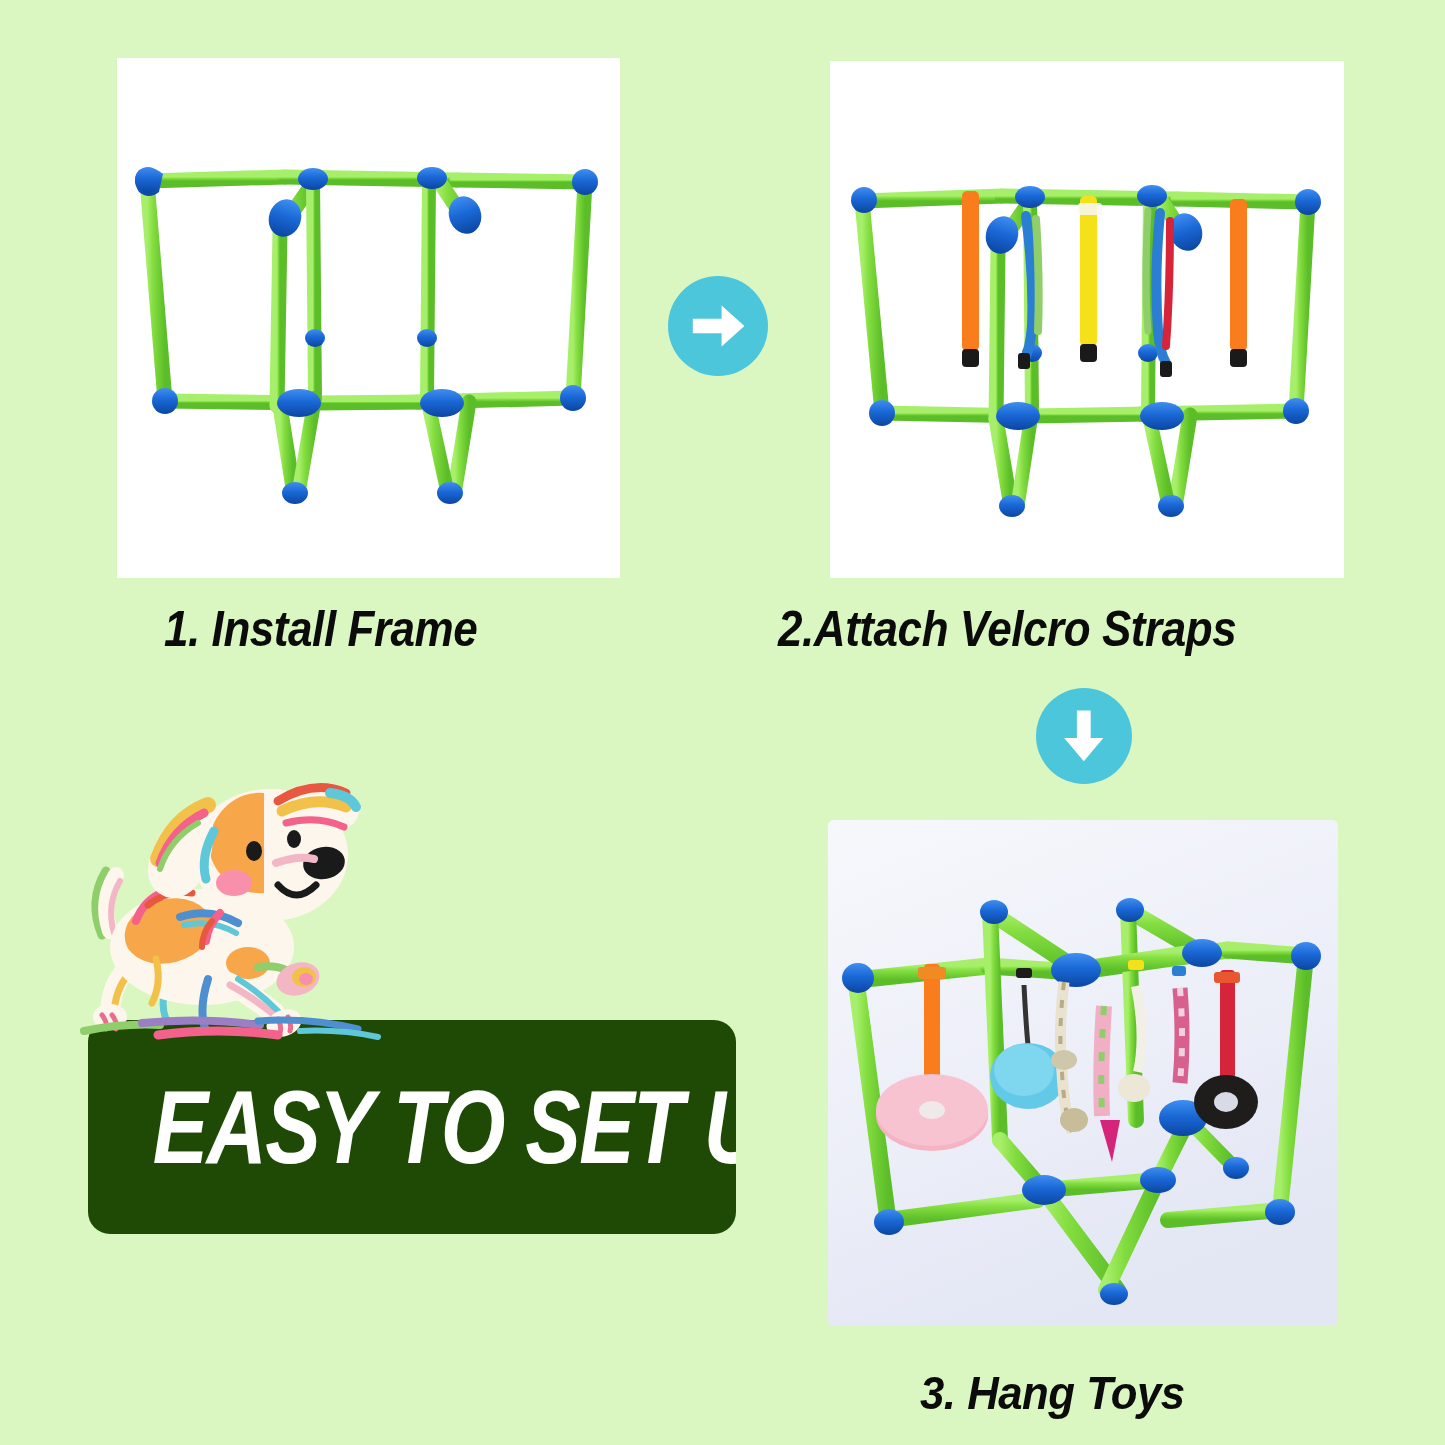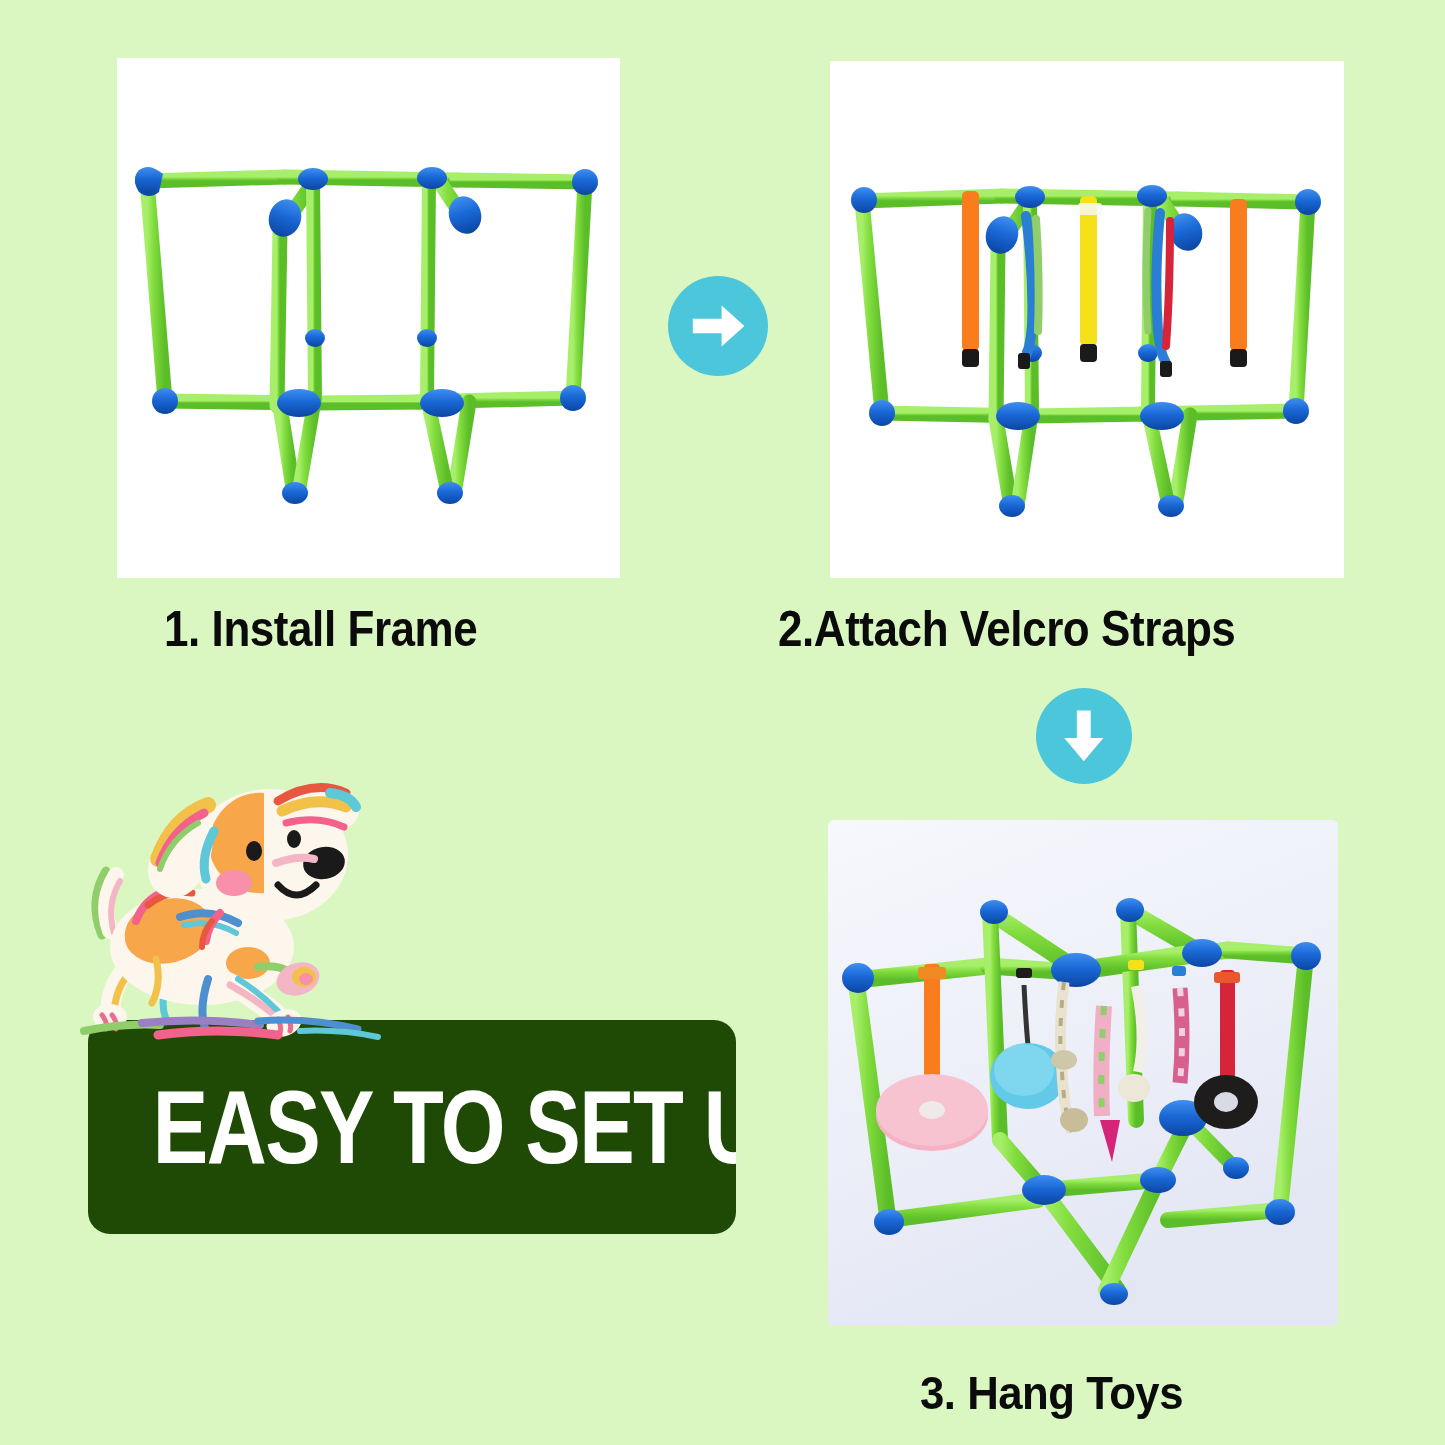--- a/index.html
+++ b/index.html
@@ -12,20 +12,21 @@
     background: #daf7c2;
     font-family: "Liberation Sans", sans-serif;
     overflow: hidden;
     position: relative;
   }
   .stage {
     position: absolute;
     inset: 0;
     width: 1445px;
     height: 1188px;
+    font-style: italic;
   }
 
   
   .photo {
     position: absolute;
     background: #ffffff;
     overflow: hidden;
   }
   #photo-1 { left: 117px; top: 58px;  width: 503px; height: 520px; }
   #photo-2 { left: 830px; top: 61px;  width: 514px; height: 517px; }

